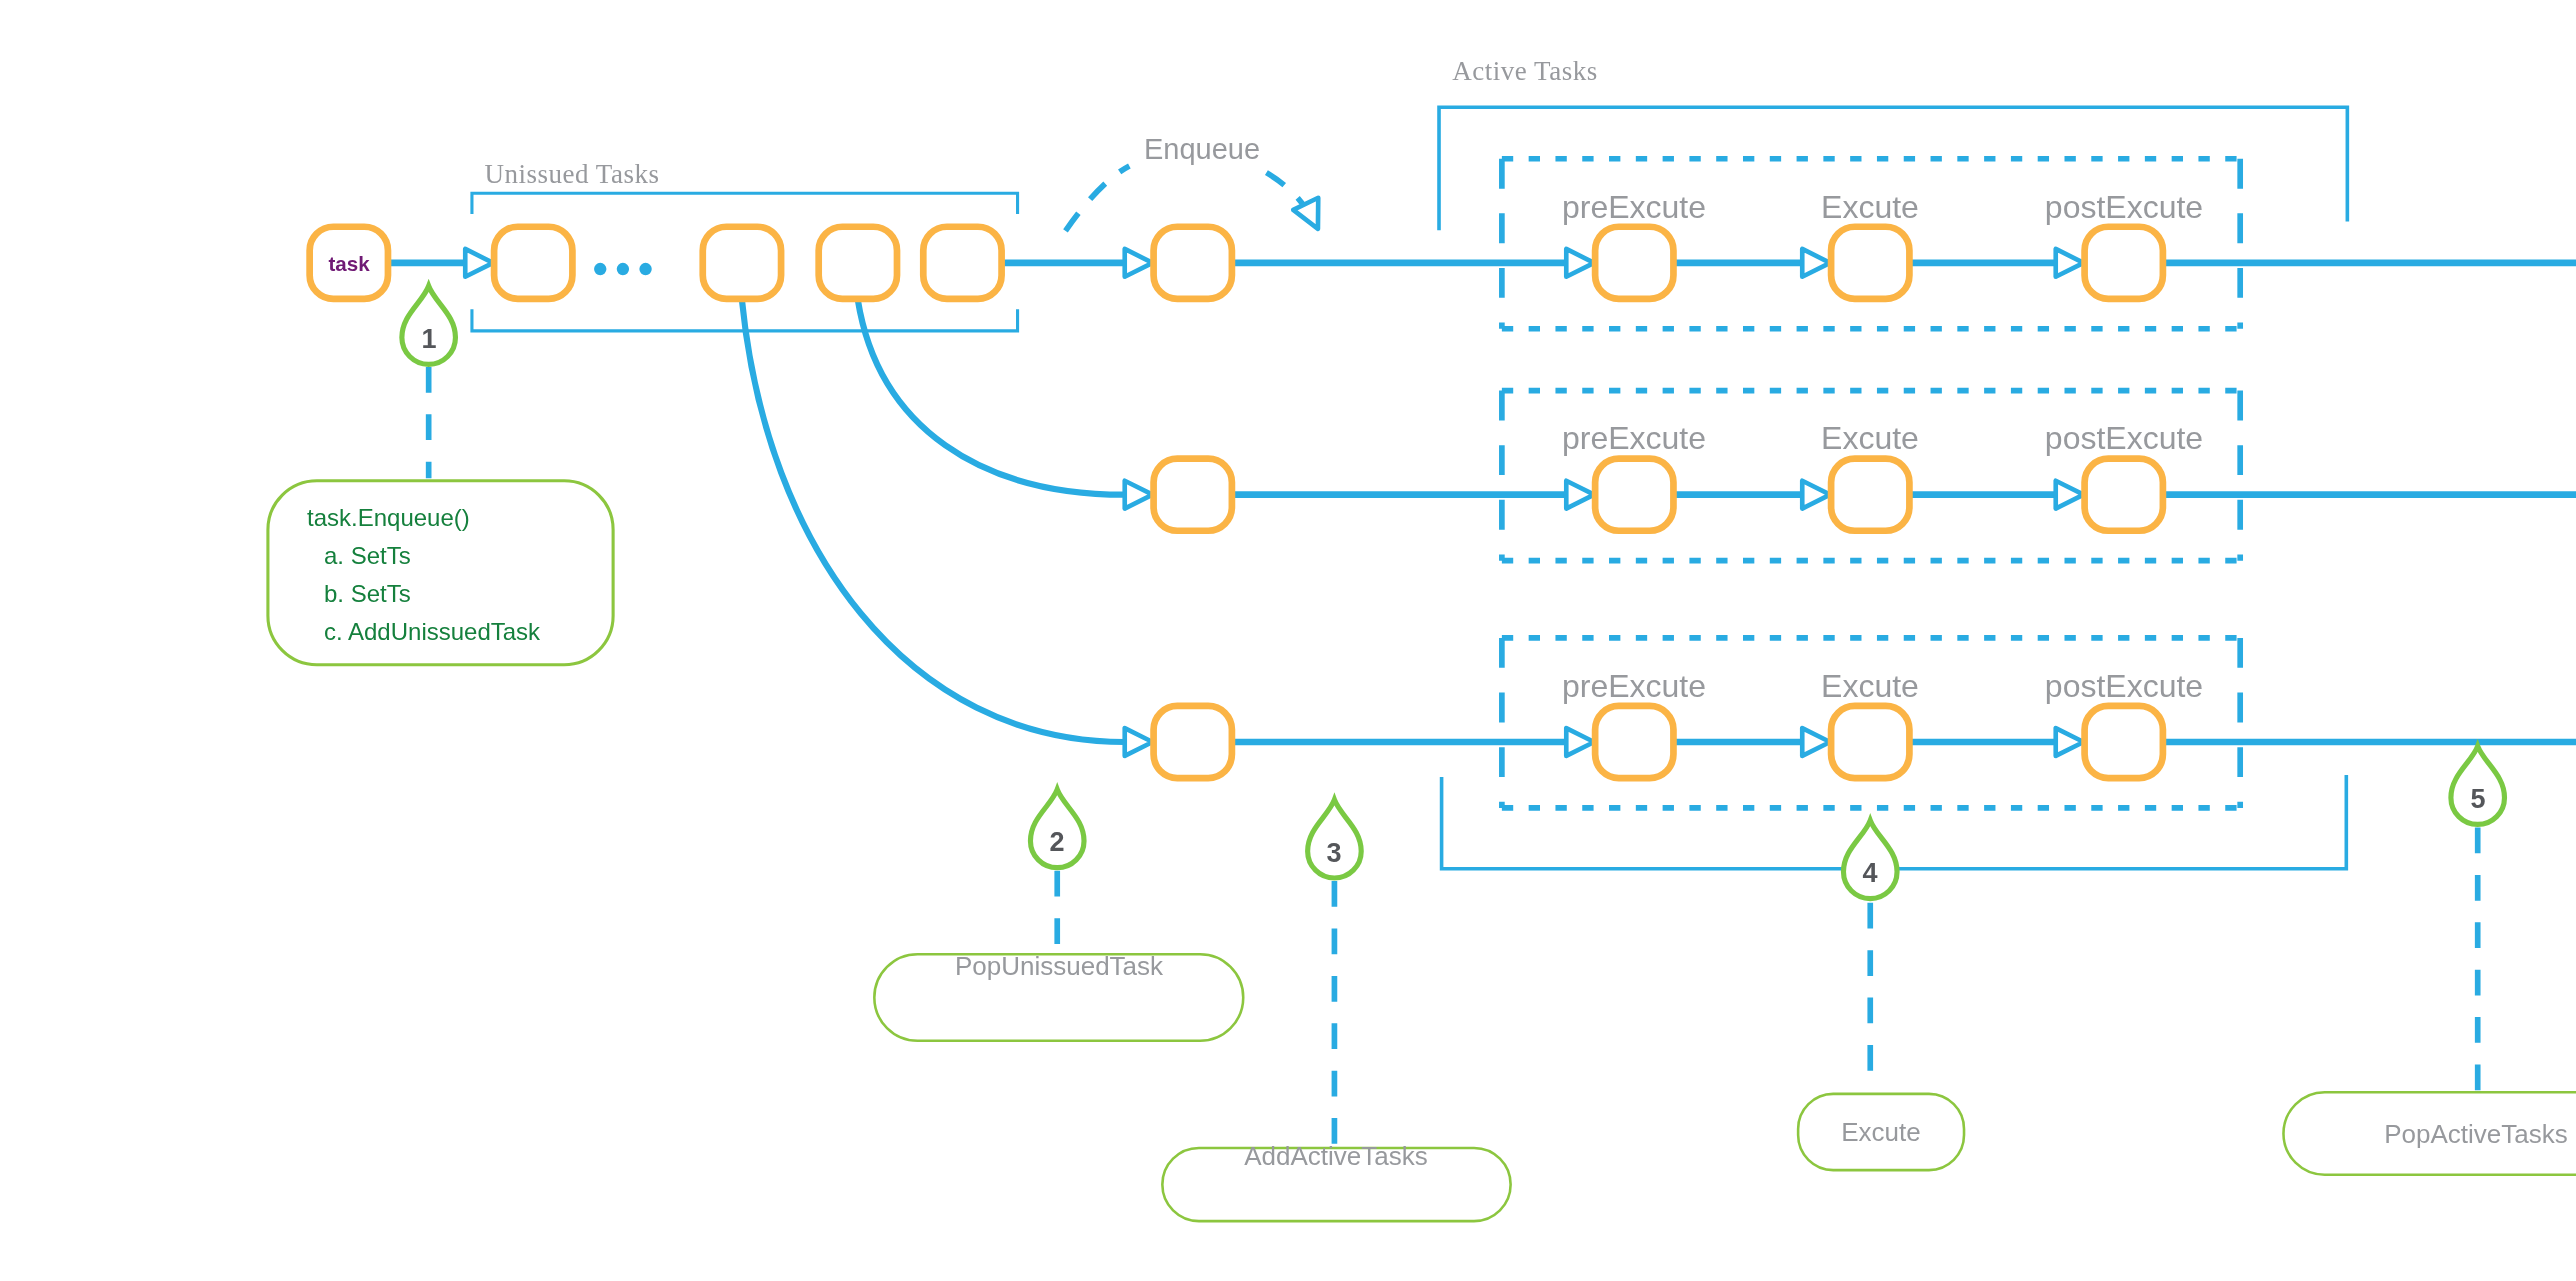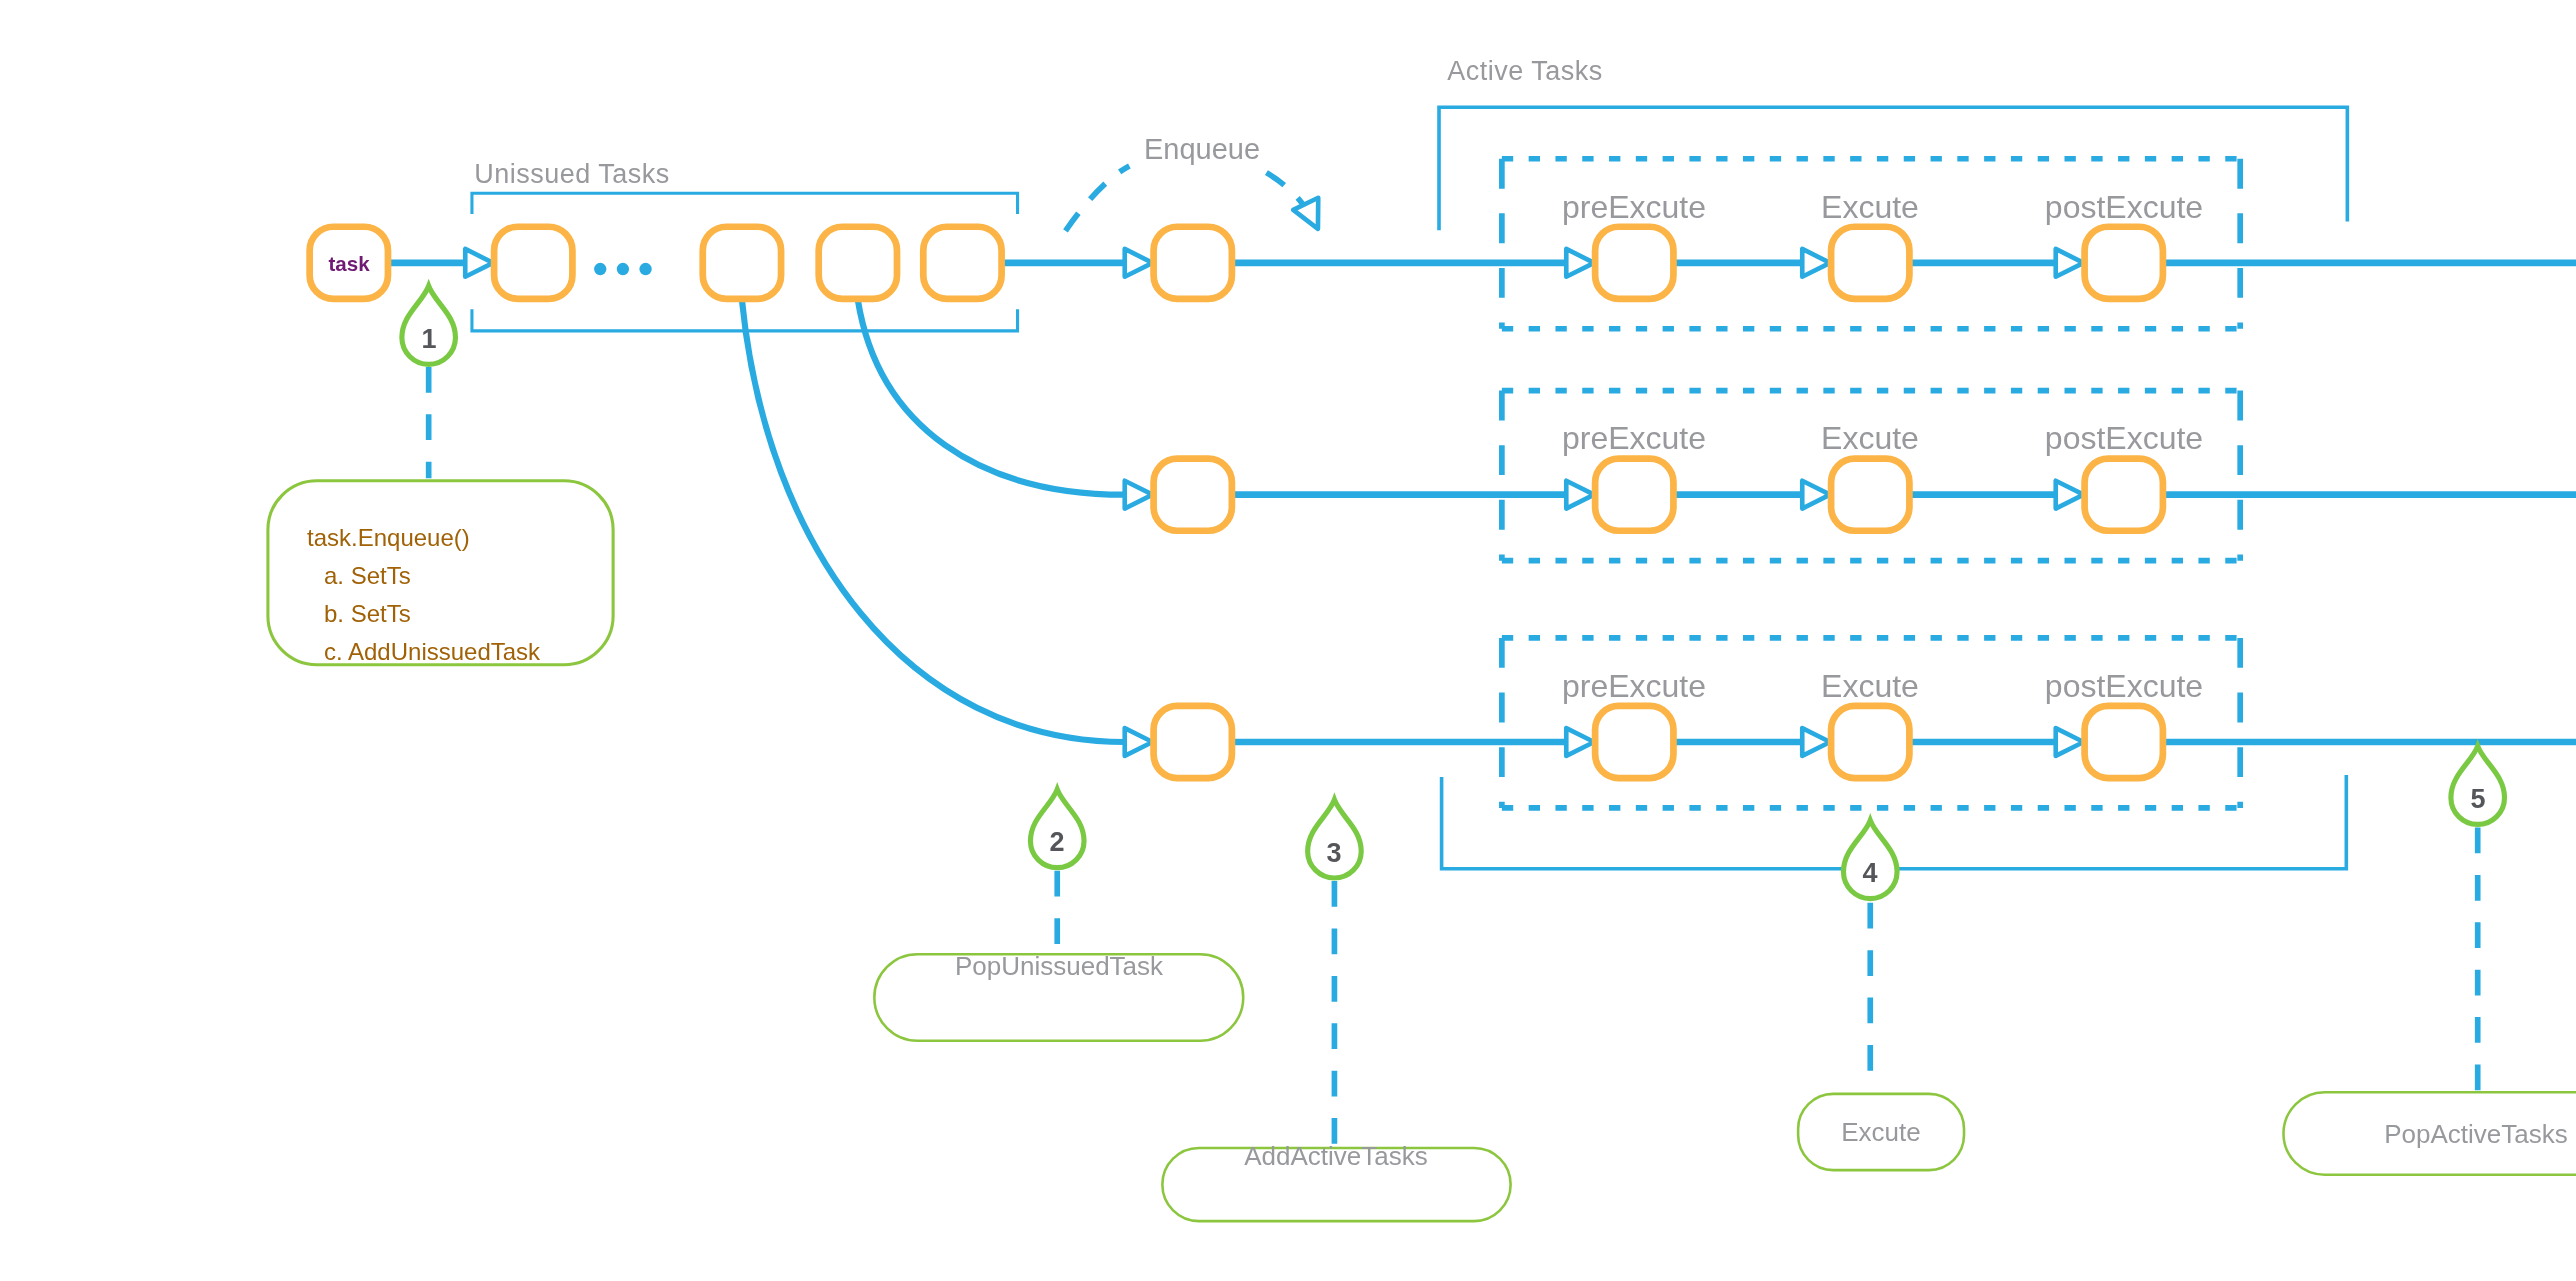--- a/index.html
+++ b/index.html
@@ -23,35 +23,34 @@
     width: 3114px;
     height: 1282px;
   }
   .lbl {
     position: absolute;
     transform: translate(-50%, -50%);
     white-space: nowrap;
     color: #97999d;
     font-weight: 400;
   }
-  .sec-lbl   { font-size: 27px; letter-spacing: 0.5px; }
+  .sec-lbl   { font-size: 27px; letter-spacing: 0.5px; font-family: Liberation Serif, serif; }
   .sched-lbl { font-size: 29px; }
   .stage-lbl { font-size: 32px; }
   .task-lbl  { font-size: 20.6px; color: #701a75; font-weight: 600; }
   .num-lbl   { font-size: 27px; color: #54565a; font-weight: 700; }
   .box-lbl   { font-size: 26px; }
   .enqueue-block {
     position: absolute;
     left: 307px;
     top: 499px;
     font-size: 24px;
     line-height: 38px;
-    color: #a16207;
+    color: #15803d;
     white-space: nowrap;
-    margin-top: 20px;
   }
   .enqueue-block .item { padding-left: 17px; }
 </style>
 </head>
 <body>
 
 <div id="canvas">
 
   <svg id="diagram-svg" viewBox="0 0 6044 2488">
     <defs>

